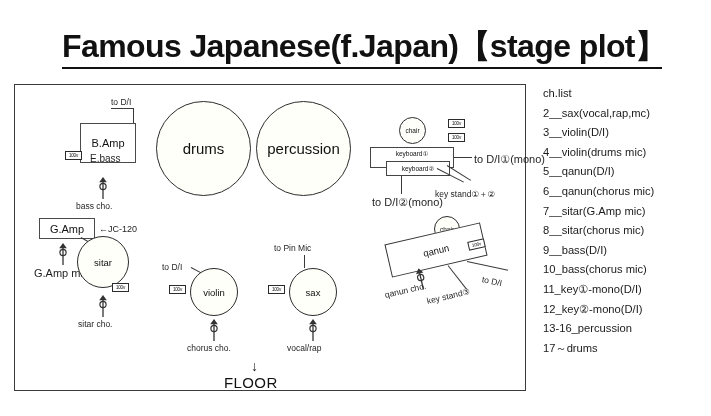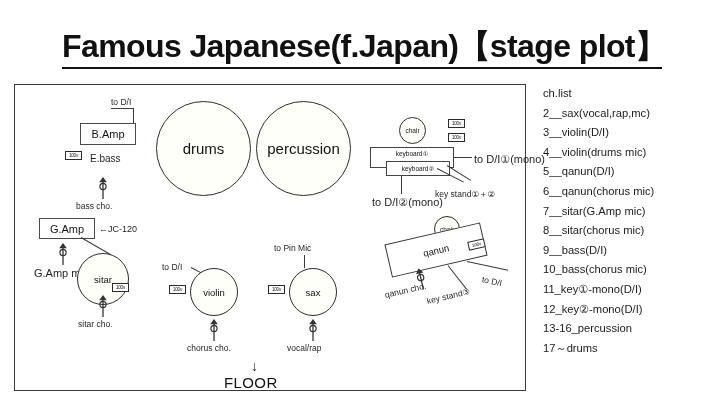--- a/index.html
+++ b/index.html
@@ -182,21 +182,21 @@
 <div id="root">
 
   <div class="title">Famous Japanese(f.Japan)【stage plot】</div>
 
   <div class="stage">
 
     <div class="line" style="left:118px; top:23px; width:1px; height:15px; background:#3a3a3a;"></div>
     <div class="line" style="left:96px; top:23px; width:23px; height:1px;"></div>
     <div class="lbl" style="left:96px; top:13px;">to D/I</div>
 
-    <div class="ampbox" style="left:65px; top:38px; width:56px; height:22px;">
+    <div class="ampbox" style="left:65px; top:38px; width:56px; height:40px;">
       <span>B.Amp</span>
     </div>
 
     <div class="volt" style="left:50px; top:66px;">
       <span>100v</span>
     </div>
 
     <div class="lbl" style="left:75px; top:69px; font-size:10px;">E.bass</div>
 
     <svg class="mic" style="left:80px; top:92px;" width="16" height="22" viewBox="0 0 16 22">
@@ -213,21 +213,21 @@
 
     <div class="line" style="left:66px; top:152px; width:34px; transform:rotate(30deg);"></div>
 
     <svg class="mic" style="left:40px; top:158px;" width="16" height="22" viewBox="0 0 16 22">
       <line x1="8" y1="22" x2="8" y2="4" stroke="#333" stroke-width="1.3"></line>
       <path d="M8 0 L4.2 5.2 L11.8 5.2 Z" fill="#333"></path>
       <circle cx="8" cy="9.5" r="3.1" fill="none" stroke="#333" stroke-width="1.2"></circle>
     </svg>
     <div class="lbl-sm" style="left:19px; top:183px;">G.Amp mic</div>
 
-    <div class="circ circ-mid" style="left:62px; top:168px; width:52px; height:52px;">
+    <div class="circ circ-mid" style="left:62px; top:151px; width:52px; height:52px;">
       <span>sitar</span>
     </div>
     <div class="volt" style="left:97px; top:198px;">
       <span>100v</span>
     </div>
 
     <svg class="mic" style="left:80px; top:210px;" width="16" height="22" viewBox="0 0 16 22">
       <line x1="8" y1="22" x2="8" y2="4" stroke="#333" stroke-width="1.3"></line>
       <path d="M8 0 L4.2 5.2 L11.8 5.2 Z" fill="#333"></path>
       <circle cx="8" cy="9.5" r="3.1" fill="none" stroke="#333" stroke-width="1.2"></circle>

